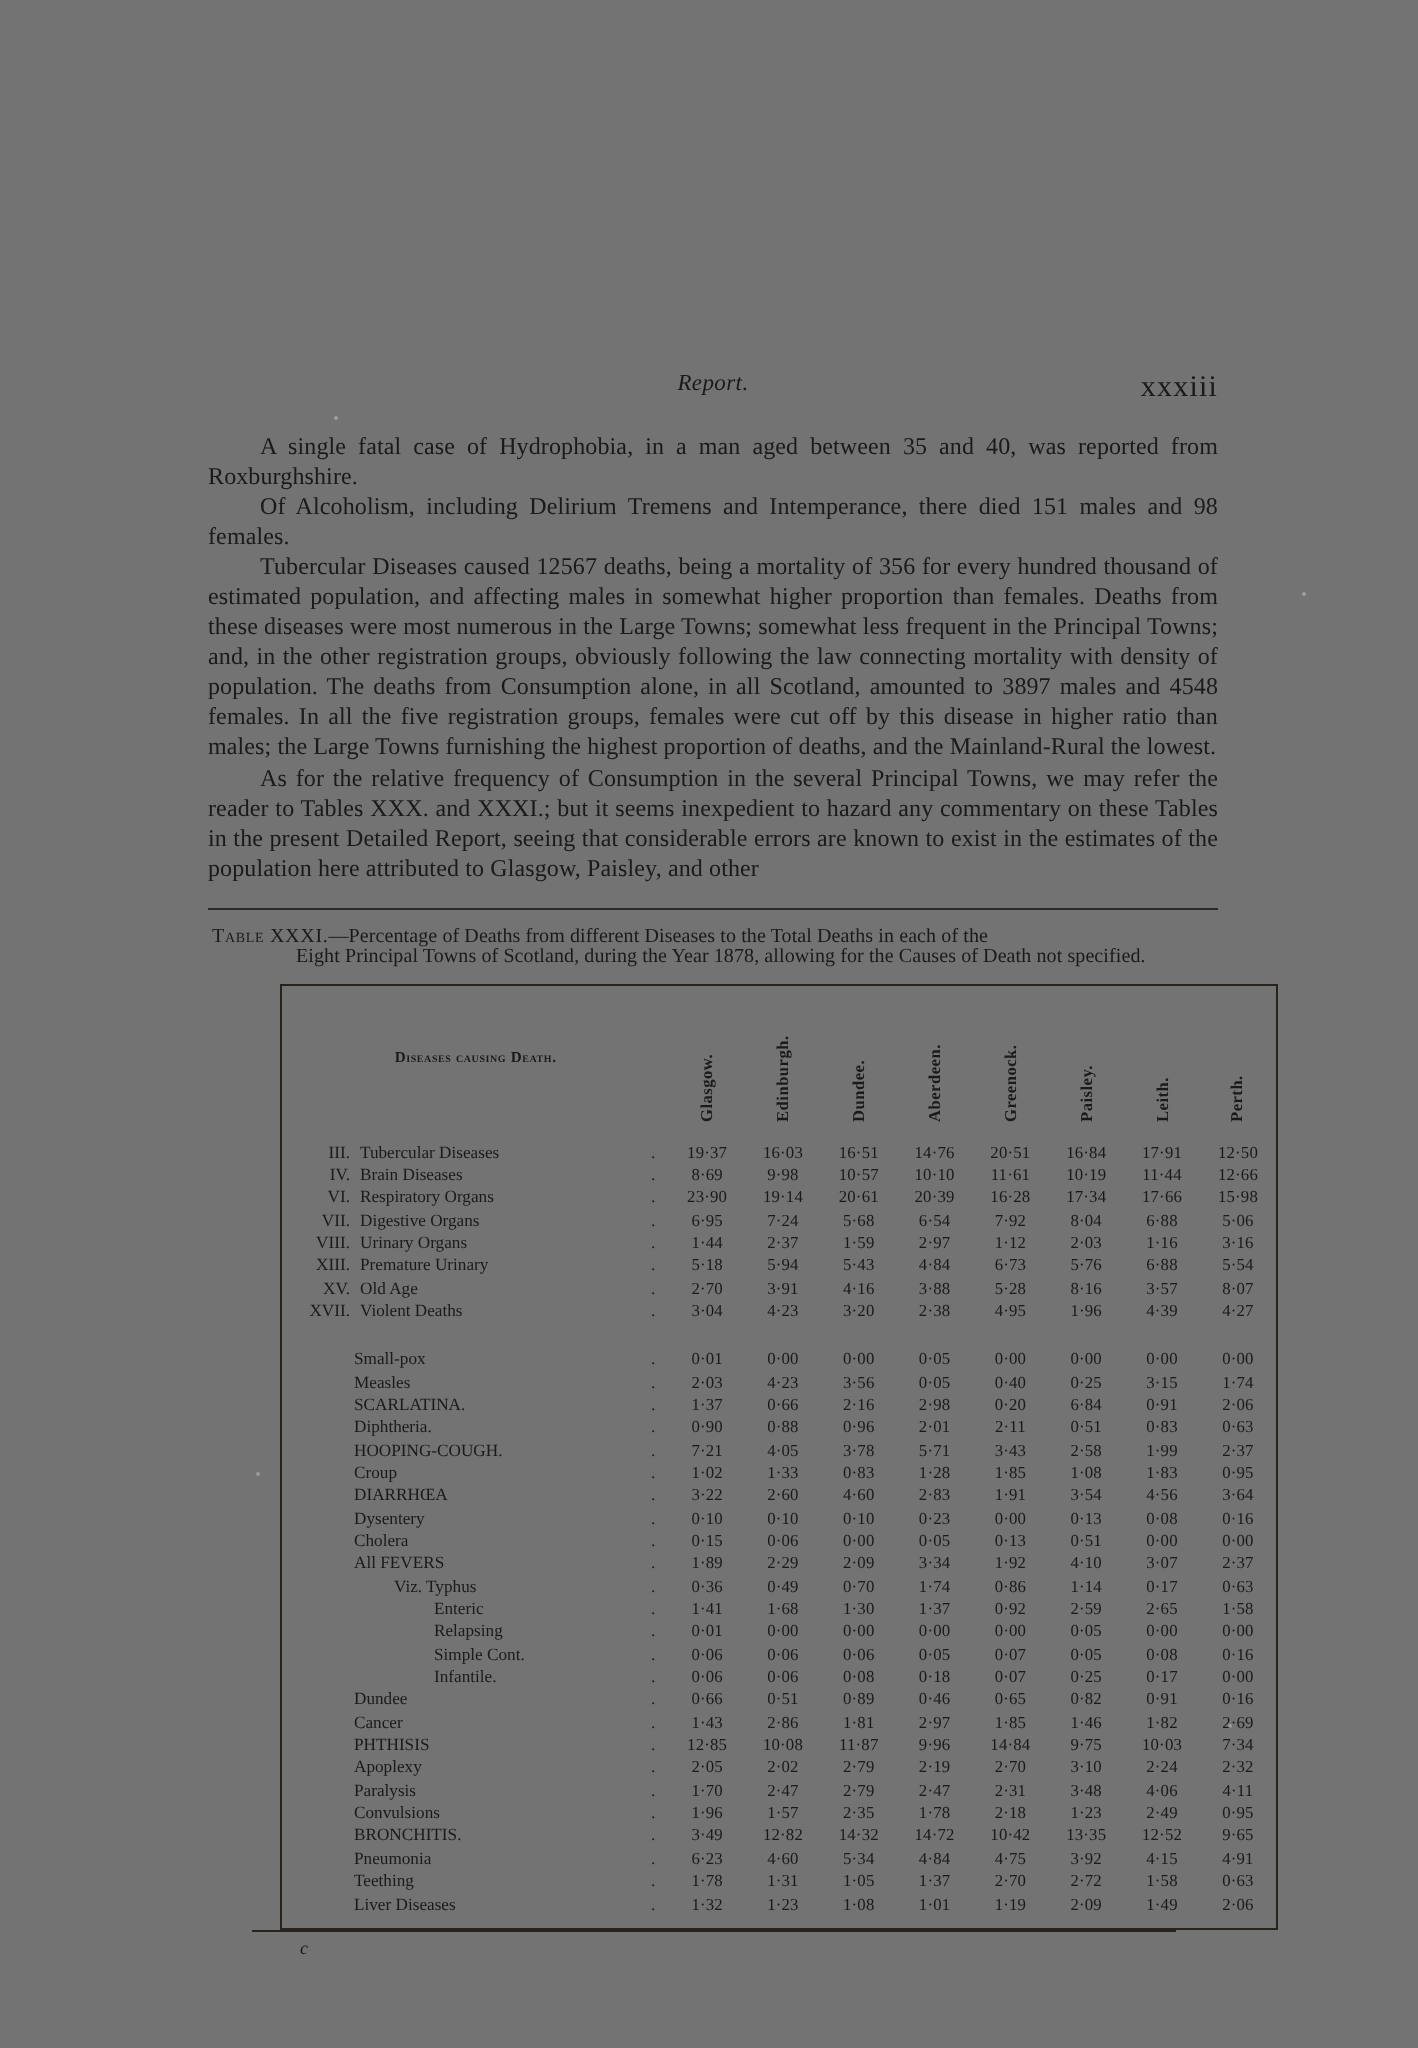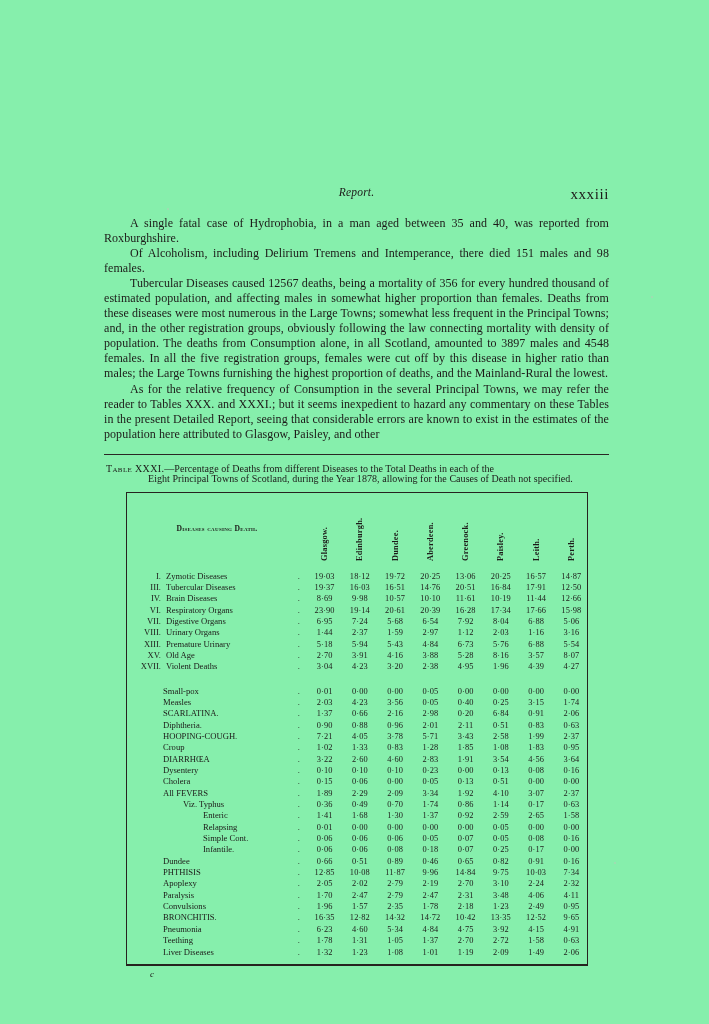--- a/index.html
+++ b/index.html
@@ -13,21 +13,21 @@
     position: relative;
     font-family: "Liberation Serif", "DejaVu Serif", serif;
     color: #1c1a18;
     overflow: hidden;
   }
 
   
   #page {
     position: absolute;
     inset: 0;
-    background: #86efac;
+    background: #737373;
   }
 
   #content {
     position: absolute;
     left: 104px;
     top: 186px;
     width: 505px;
   }
 
   
@@ -84,22 +84,22 @@
     text-indent: 0;
   }
   .smallcaps {
     font-variant: small-caps;
     letter-spacing: 0.35px;
   }
 
   
   .table-wrap {
     position: relative;
-    margin-left: 22px;
-    width: 462px;
+    margin-left: 36px;
+    width: 499px;
     border: 1.1px solid #26231f;
     box-sizing: border-box;
   }
   table.stats {
     border-collapse: collapse;
     width: 100%;
     table-layout: fixed;
   }
   table.stats td, table.stats th {
     padding: 0;
@@ -274,31 +274,20 @@
               <td class="num"></td>
               <td class="num"></td>
               <td class="num"></td>
               <td class="num"></td>
               <td class="num"></td>
               <td class="num"></td>
               <td class="num"></td>
               <td class="num"></td>
             </tr>
             <tr class="data-row">
-              <td class="lbl"><span class="rn">I.</span><span class="nm">Zymotic Diseases</span><span class="dots">.</span></td>
-              <td class="num">19·03</td>
-              <td class="num">18·12</td>
-              <td class="num">19·72</td>
-              <td class="num">20·25</td>
-              <td class="num">13·06</td>
-              <td class="num">20·25</td>
-              <td class="num">16·57</td>
-              <td class="num">14·87</td>
-            </tr>
-            <tr class="data-row">
               <td class="lbl"><span class="rn">III.</span><span class="nm">Tubercular Diseases</span><span class="dots">.</span></td>
               <td class="num">19·37</td>
               <td class="num">16·03</td>
               <td class="num">16·51</td>
               <td class="num">14·76</td>
               <td class="num">20·51</td>
               <td class="num">16·84</td>
               <td class="num">17·91</td>
               <td class="num">12·50</td>
             </tr>
@@ -584,20 +573,31 @@
               <td class="num">0·66</td>
               <td class="num">0·51</td>
               <td class="num">0·89</td>
               <td class="num">0·46</td>
               <td class="num">0·65</td>
               <td class="num">0·82</td>
               <td class="num">0·91</td>
               <td class="num">0·16</td>
             </tr>
             <tr class="data-row">
+              <td class="lbl ind0"><span class="nm">Cancer</span><span class="dots">.</span></td>
+              <td class="num">1·43</td>
+              <td class="num">2·86</td>
+              <td class="num">1·81</td>
+              <td class="num">2·97</td>
+              <td class="num">1·85</td>
+              <td class="num">1·46</td>
+              <td class="num">1·82</td>
+              <td class="num">2·69</td>
+            </tr>
+            <tr class="data-row">
               <td class="lbl ind0"><span class="nm">PHTHISIS</span><span class="dots">.</span></td>
               <td class="num">12·85</td>
               <td class="num">10·08</td>
               <td class="num">11·87</td>
               <td class="num">9·96</td>
               <td class="num">14·84</td>
               <td class="num">9·75</td>
               <td class="num">10·03</td>
               <td class="num">7·34</td>
             </tr>
@@ -629,21 +629,21 @@
               <td class="num">1·57</td>
               <td class="num">2·35</td>
               <td class="num">1·78</td>
               <td class="num">2·18</td>
               <td class="num">1·23</td>
               <td class="num">2·49</td>
               <td class="num">0·95</td>
             </tr>
             <tr class="data-row">
               <td class="lbl ind0"><span class="nm">BRONCHITIS.</span><span class="dots">.</span></td>
-              <td class="num">16·35</td>
+              <td class="num">3·49</td>
               <td class="num">12·82</td>
               <td class="num">14·32</td>
               <td class="num">14·72</td>
               <td class="num">10·42</td>
               <td class="num">13·35</td>
               <td class="num">12·52</td>
               <td class="num">9·65</td>
             </tr>
             <tr class="data-row">
               <td class="lbl ind0"><span class="nm">Pneumonia</span><span class="dots">.</span></td>

